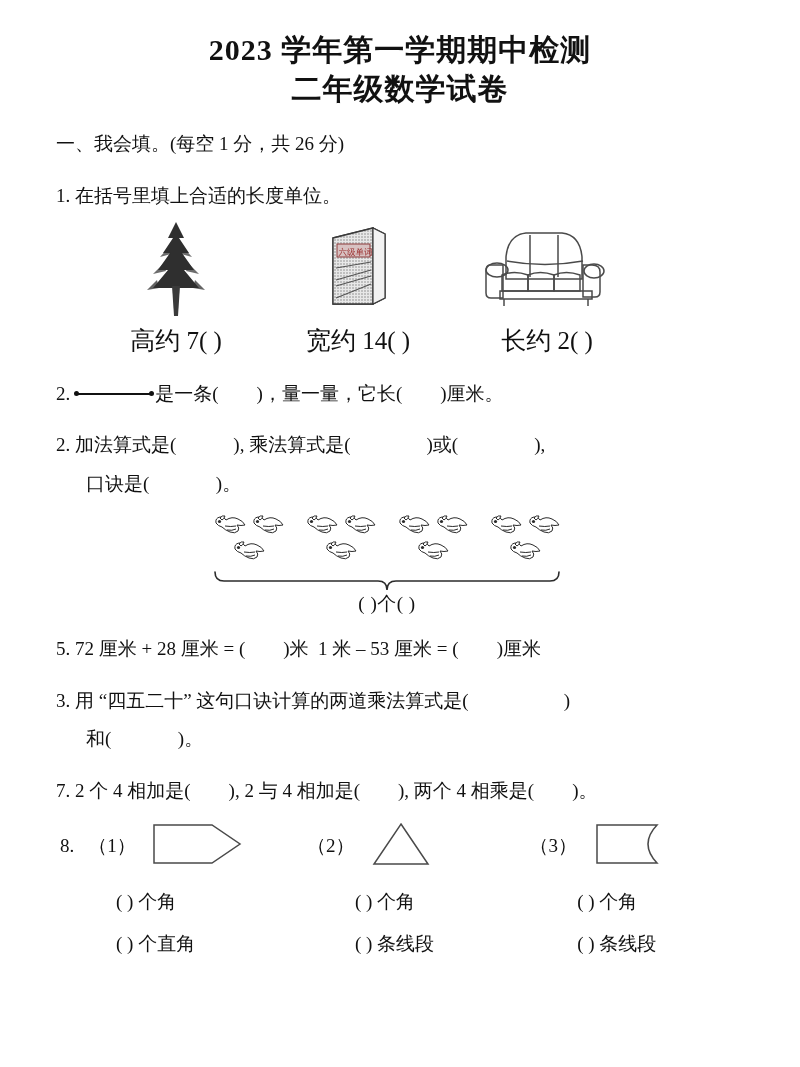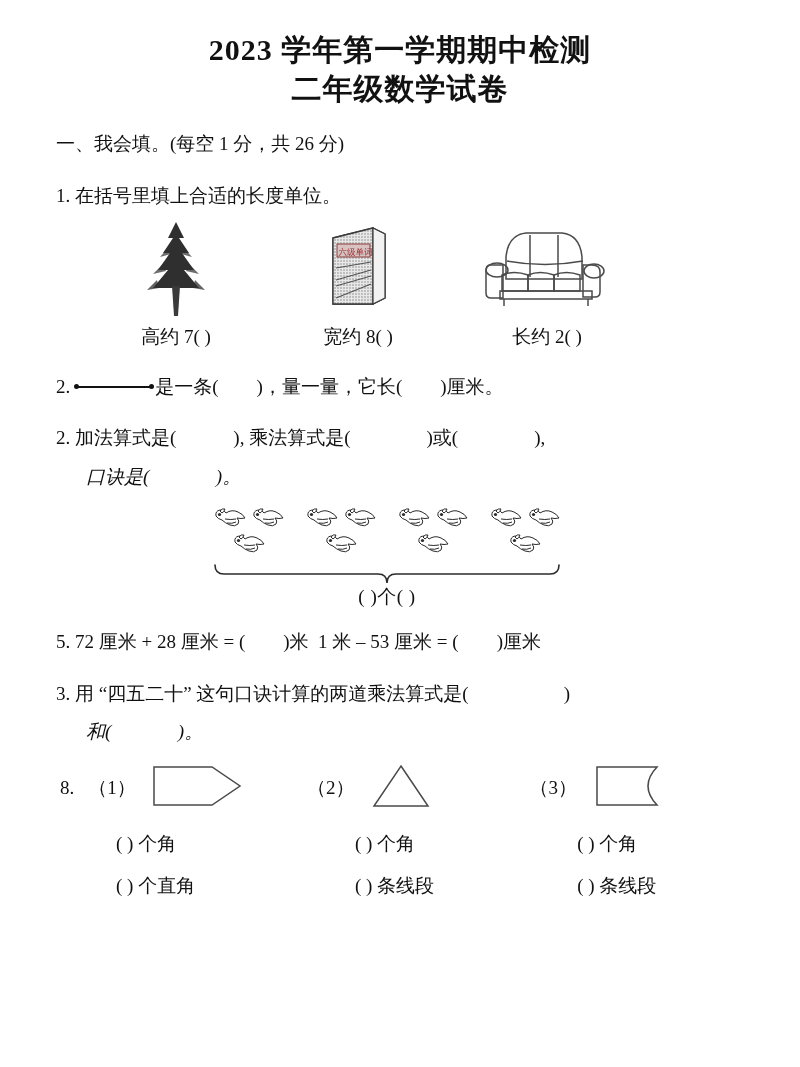--- a/index.html
+++ b/index.html
@@ -53,21 +53,21 @@
     white-space: pre-wrap;
   }
   .section-head {
     font-size: 19px;
     line-height: 1.5;
     margin-top: 22px;
   }
   .indent {
     padding-left: 30px;
   }
-  .tight { margin-top: 9px; font-style: italic; }
+  .tight { margin-top: 9px; }
 
   
   .pic-row {
     display: flex;
     align-items: center;
     margin-top: 12px;
     height: 96px;
     padding-left: 22px;
   }
   .pic-cell {
@@ -75,21 +75,21 @@
     align-items: flex-end;
     justify-content: center;
   }
   .cell-tree { width: 196px; }
   .cell-book { width: 168px; }
   .cell-sofa { width: 210px; }
 
   .caption-row {
     display: flex;
     margin-top: 6px;
-    font-size: 19px;
+    font-size: 25px;
     padding-left: 22px;
   }
   .cap { text-align: center; }
   .cap-tree { width: 196px; }
   .cap-book { width: 168px; }
   .cap-sofa { width: 210px; }
 
   
   .seg-inline {
     display: inline-block;
@@ -273,21 +273,21 @@
               <path d="M20 72 v7" fill="none"></path>
               <path d="M104 72 v7" fill="none"></path>
             </g>
           </svg>
         </span>
       </div>
     </div>
 
     <div class="caption-row">
       <div class="cap cap-tree">高约 7(        )</div>
-      <div class="cap cap-book">宽约 8(        )</div>
+      <div class="cap cap-book">宽约 14(        )</div>
       <div class="cap cap-sofa">长约 2(        )</div>
     </div>
 
     <div class="q-line"><span>2.</span><span class="seg-inline"><span class="dot l"></span><span class="bar"></span><span class="dot r"></span></span><span>是一条(        )，量一量，它长(        )厘米。</span></div>
 
 
     <div class="q-line">2. 加法算式是(            ), 乘法算式是(                )或(                ),</div>
     <div class="q-line tight indent">口诀是(              )。</div>
 
     <div class="birds-block">
@@ -421,20 +421,21 @@
         </svg>
       </div>
       <div class="birds-caption">(      )个(      )</div>
     </div>
 
     <div class="q-line">5. 72 厘米 + 28 厘米 = (        )米  1 米 – 53 厘米 = (        )厘米</div>
 
     <div class="q-line">3. 用 “四五二十” 这句口诀计算的两道乘法算式是(                    )</div>
     <div class="q-line tight indent">和(              )。</div>
 
+    <div class="q-line">7. 2 个 4 相加是(        ), 2 与 4 相加是(        ), 两个 4 相乘是(        )。</div>
 
     <div class="shape-row">
       <div class="shape-cell c1">
         <span class="shape-num">8.</span>
         <span class="shape-num">（1）</span>
         <span>
           <svg width="96" height="50" viewBox="0 0 96 50">
             <path class="ink" d="M4 6 H62 L90 25 L62 44 H4 Z"></path>
           </svg>
         </span>

